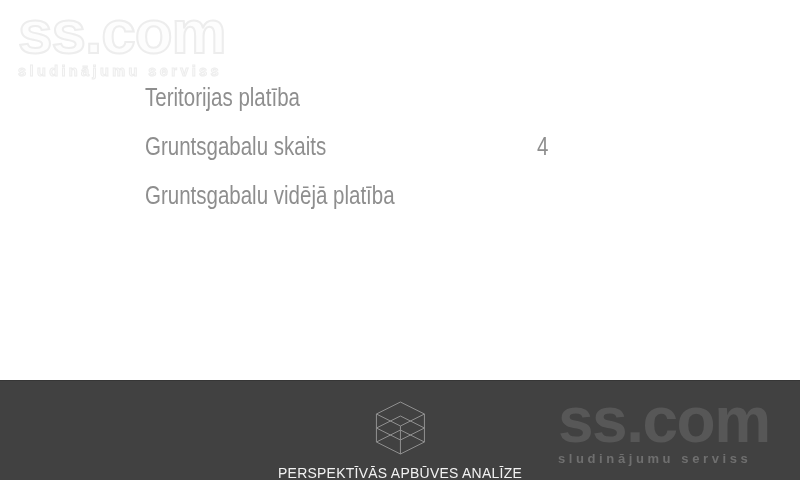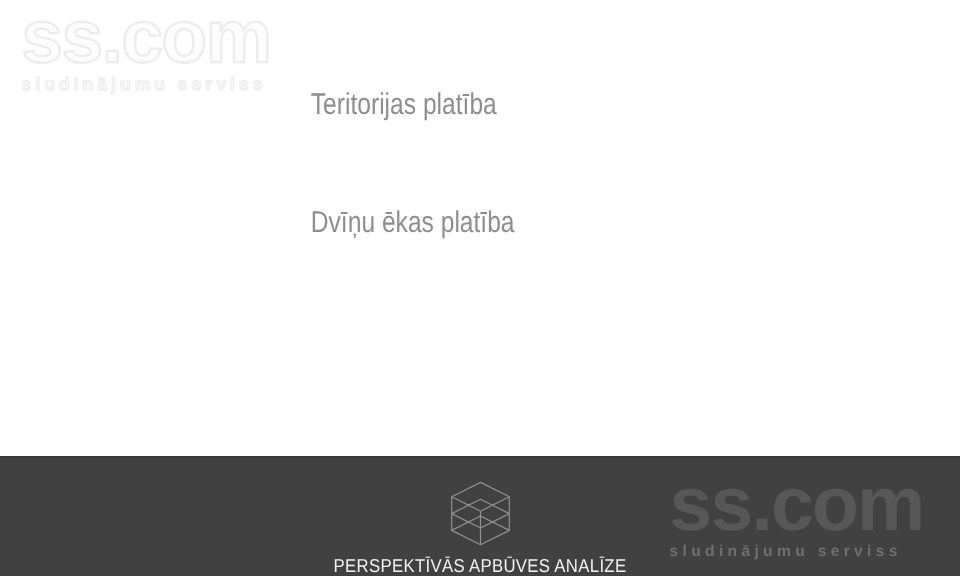--- a/index.html
+++ b/index.html
@@ -38,21 +38,20 @@
   }
 
   
   .data-table{
     position:absolute;left:145px;top:73px;width:620px;
   }
   .data-row{
     height:49.2px;display:flex;align-items:center;
     color:var(--table-text);
     font-size:25px;
-    flex-direction:column;
   }
   .row-label{width:392px;}
   .cell-text{
     display:inline-block;
     transform:scaleX(0.82);
     transform-origin:left center;
     white-space:nowrap;
   }
 
   
@@ -95,23 +94,27 @@
 <div class="watermark">
   <div class="wm-brand">ss.com</div>
   <div class="wm-tagline">sludinājumu serviss</div>
 </div>
 
 <div class="data-table">
   <div class="data-row">
     <div class="row-label"><span class="cell-text">Teritorijas platība</span></div>
   </div>
   <div class="data-row">
+    <div class="row-label"><span class="cell-text">Gruntsgabalu skaits</span></div>
+    <div class="row-value"><span class="cell-text">4</span></div>
   </div>
   <div class="data-row">
-    <div class="row-label"><span class="cell-text">Dvīņu ēkas platība</span></div>
+    <div class="row-label"><span class="cell-text">Gruntsgabalu vidējā platība</span></div>
+  </div>
+  <div class="data-row">
   </div>
 </div>
 
 <div class="footer">
 
   <div class="footer-center">
     <svg class="footer-cube" width="52" height="56" viewBox="0 0 52 56" fill="none" stroke="#909090" stroke-width="1" stroke-linejoin="round">
       <polygon points="26,1 50,13 26,25 2,13"></polygon>
       <polygon points="26,15 50,27 26,39 2,27"></polygon>
       <polygon points="26,29 50,41 26,53 2,41"></polygon>

